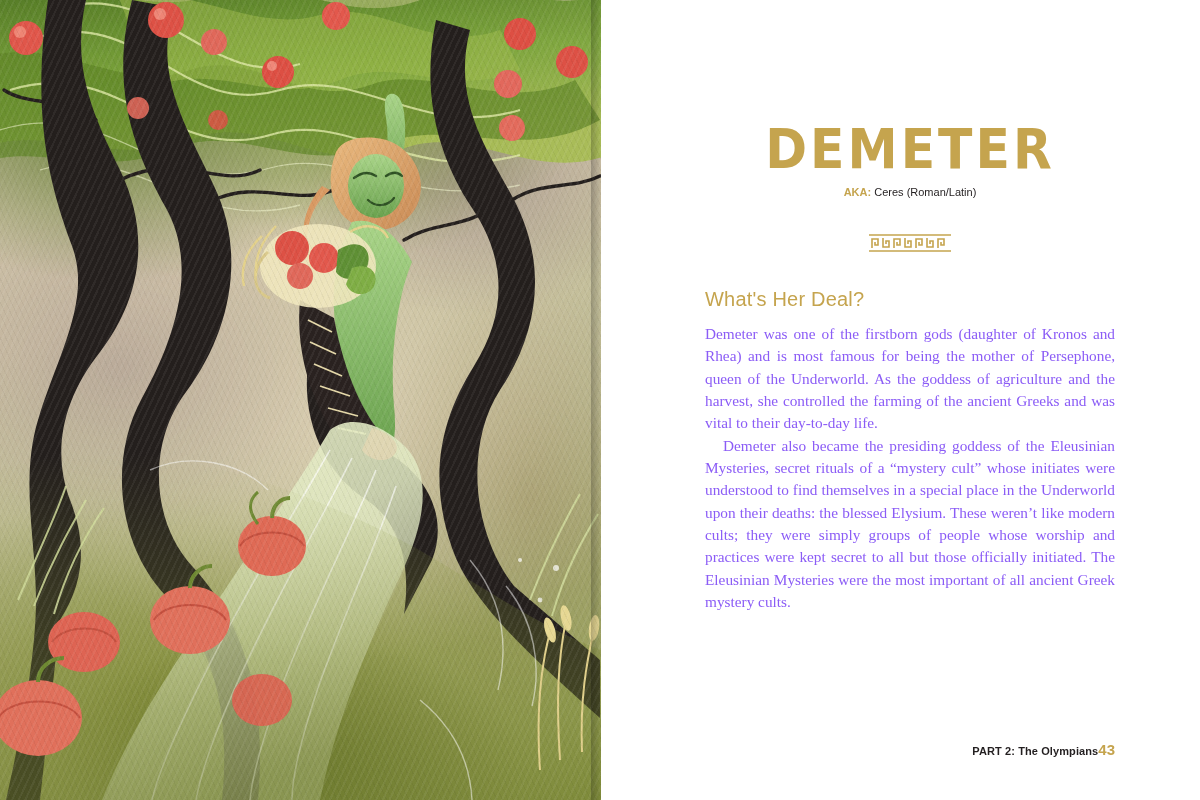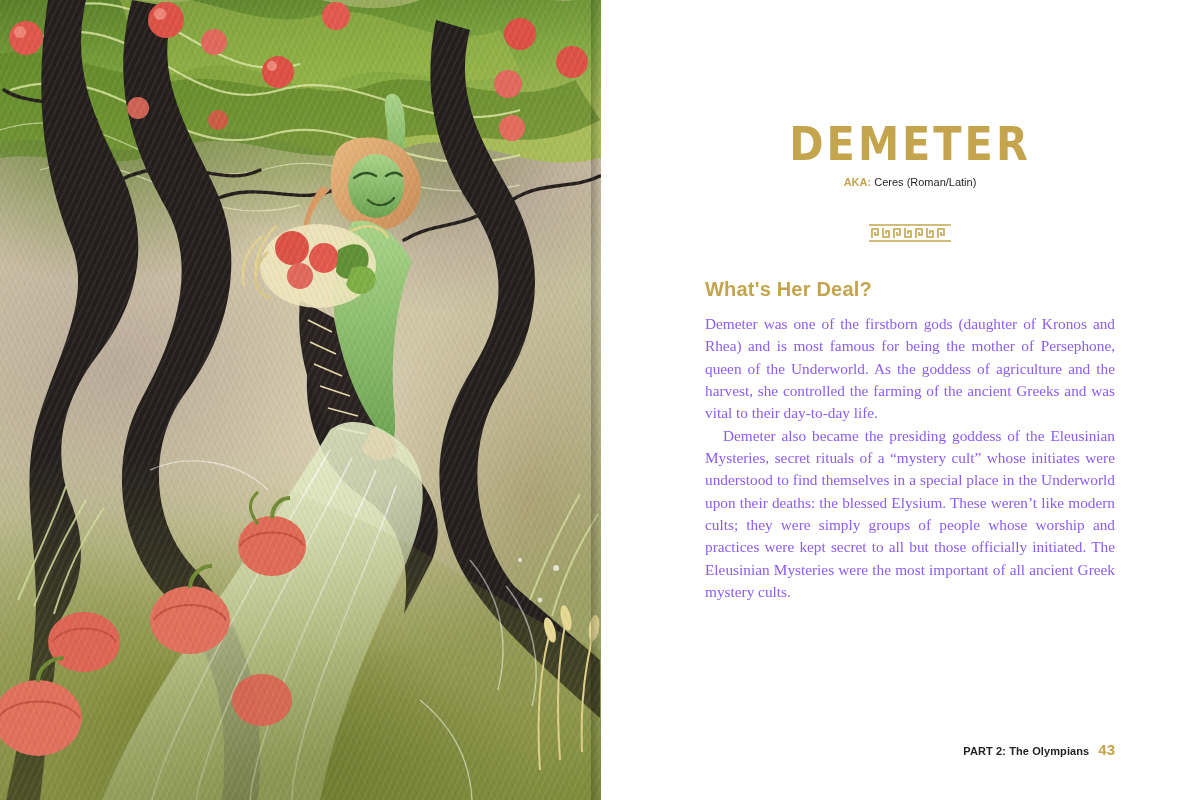--- a/index.html
+++ b/index.html
@@ -80,21 +80,21 @@
     top: 0;
     width: 410px;
     height: 800px;
   }
   .god-title {
     margin: 0;
     padding-top: 121px;
     text-align: center;
     font-family: "DejaVu Sans Condensed", "Liberation Sans Narrow", "Liberation Sans", sans-serif;
     font-weight: 700;
-    font-size: 46px;
+    font-size: 56px;
     letter-spacing: 3px;
     color: #c6a martialize;
     color: #c5a44e;
     line-height: 1;
   }
   .god-subtitle {
     margin: 0;
     padding-top: 38px;
     text-align: center;
     font-family: "Liberation Sans Narrow", "Liberation Sans", sans-serif;
@@ -118,21 +118,21 @@
     margin: 36px auto 0;
     width: 82px;
     height: 18px;
     position: relative;
   }
   .divider svg { display: block; }
   .section-heading {
     margin: 0;
     padding-top: 36px;
     font-family: "Liberation Sans Narrow", "Liberation Sans", sans-serif;
-    font-weight: 700;
+    font-weight: 400;
     font-size: 20px;
     color: #c5a44e;
     letter-spacing: .2px;
   }
   .body-copy {
     margin: 0;
     padding-top: 12px;
     font-family: "Liberation Serif", serif;
     font-size: 15.3px;
     line-height: 1.46;
@@ -144,21 +144,20 @@
   .body-copy + .body-copy {
     padding-top: 0;
     text-indent: 18px;
   }
   .folio {
     position: absolute;
     right: 0;
     bottom: 42px;
     display: flex;
     align-items: baseline;
-    gap: 9px;
     font-family: "Liberation Sans Narrow", "Liberation Sans", sans-serif;
   }
   .folio-label {
     font-size: 11px;
     font-weight: 700;
     color: #231f20;
     letter-spacing: .1px;
   }
   .folio-number {
     font-size: 15px;

